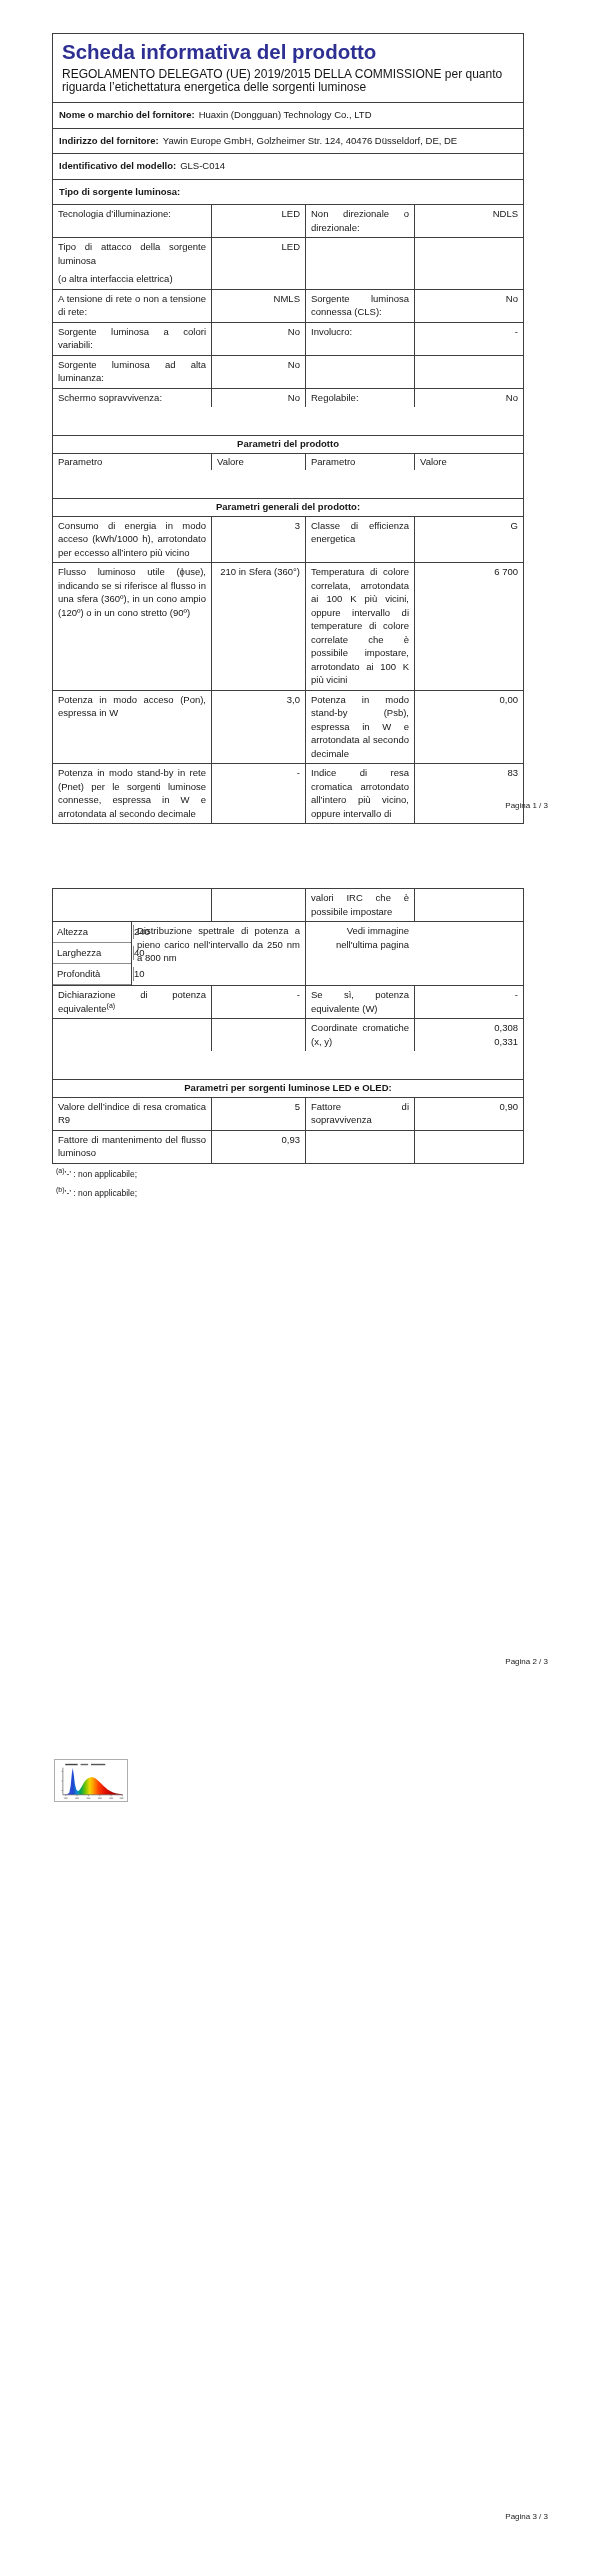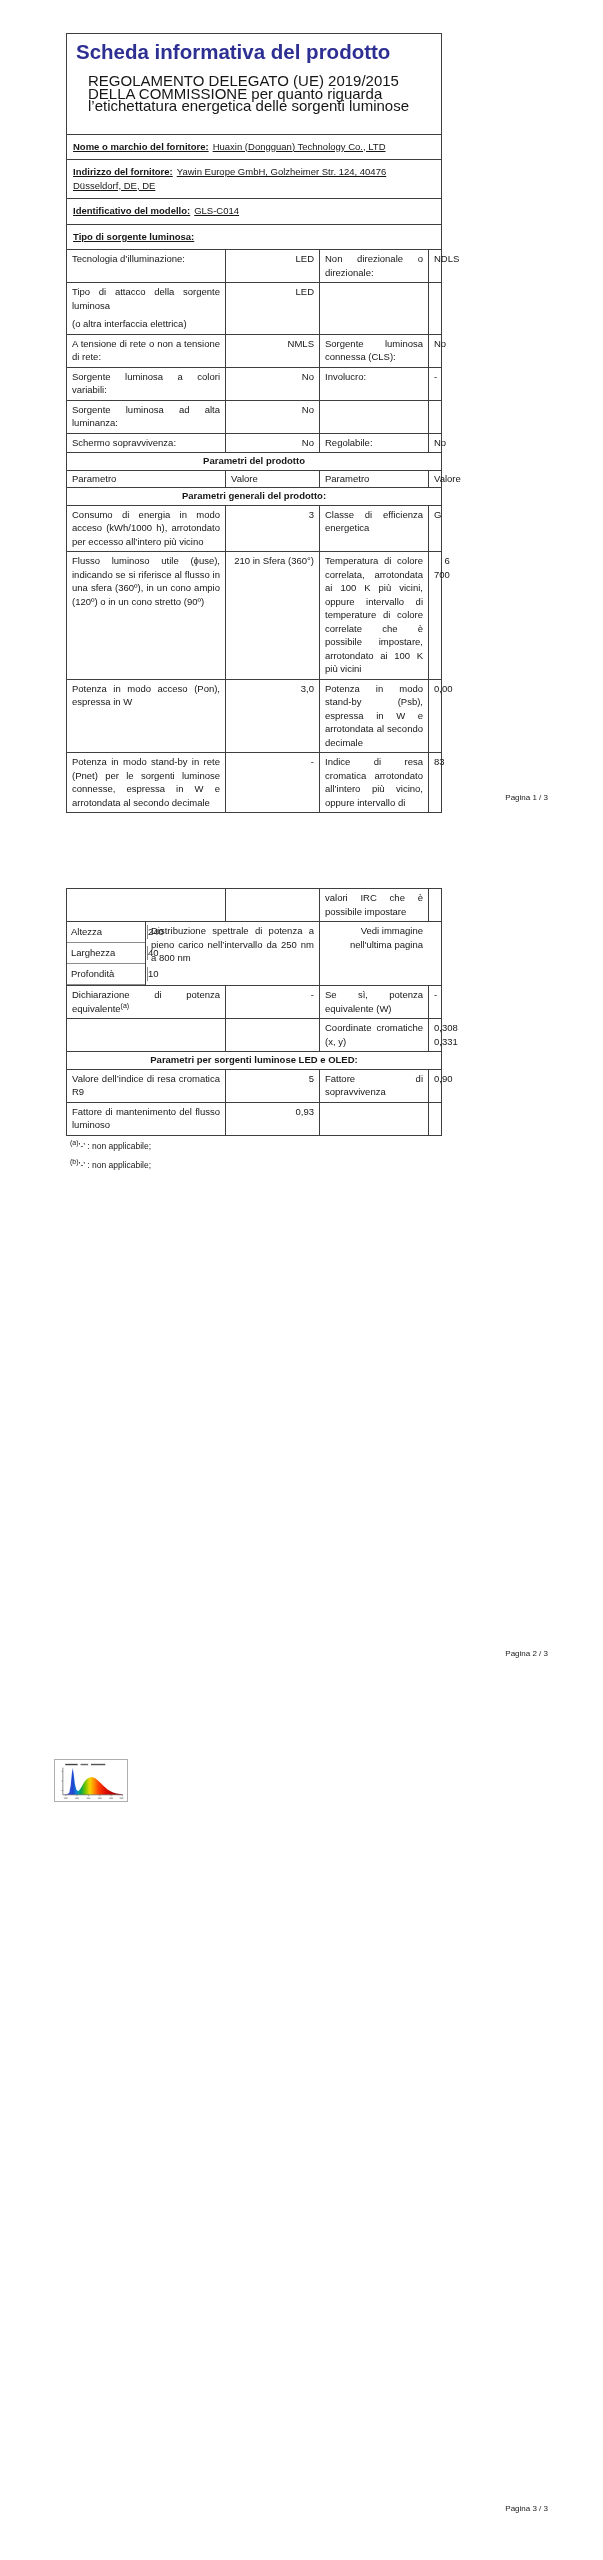--- a/index.html
+++ b/index.html
@@ -4,59 +4,59 @@
 <style>
   * { box-sizing: border-box; }
   html,body { margin:0; padding:0; }
   body {
     width:603px; height:2560px; position:relative;
     background:#ffffff; color:#161616;
     font-family:"Liberation Sans", sans-serif;
     font-size:9.5px; line-height:13.5px;
     -webkit-font-smoothing:antialiased;
   }
-  .page-section { position:absolute; left:66px; width:376px; }
+  .page-section { position:absolute; left:52px; width:472px; }
   #page1 { top:33px; }
   #page2 { top:888px; }
 
   .tbl { border:1px solid #3f3f3f; }
   .tbl > * + * { border-top:1px solid #3f3f3f; }
 
   .title-block { padding:6px 9px 9px; }
   .title-block h1 { margin:0 0 5px 0; font-size:20.5px; line-height:23px; font-weight:bold; }
-  .subtitle { margin:12px; font-size:15px; line-height:12.5px; max-width:452px; }
-
-  .kv { padding:5px 6px 6px;text-decoration:underline; }
+  .subtitle { margin:0; font-size:12px; line-height:12.5px; max-width:452px; }
+
+  .kv { padding:5px 6px 6px; }
   .b { font-weight:bold; }
   .kv .v { margin-left:4px; }
 
   .r { display:grid; grid-template-columns:158px 94px 109px 1fr; }
   .r > .c + .c { border-left:1px solid #3f3f3f; }
   .c { padding:2px 5px 3px; min-height:16px; }
   .param { text-align:justify; }
   .val { text-align:right; }
   .gap-top { margin-top:5px; }
 
-  .sec { font-weight:bold; text-align:center; padding:1px 6px 2px; }
+  .sec { font-weight:bold; text-align:center; padding:1px 6px 2px;margin-top:28px; }
   .sec.left { text-align:center; }
   .hrow .c { padding:1px 5px 2px; }
 
   .dim { display:grid; grid-template-columns:78px 174px 109px 1fr; }
   .dim > * + * { border-left:1px solid #3f3f3f; }
   .dim .lbl { padding:2px 4px 3px; line-height:14px; text-align:justify; }
   .sr { display:grid; grid-template-columns:80px 1fr; border-bottom:1px solid #8c8c8c; align-items:center; height:21px; }
   .sr .n { padding:0 4px; }
   .sr .sv { border-left:1px solid #8c8c8c; }
 
   sup { font-size:7px; line-height:0; }
 
   .fn { font-size:8.5px; line-height:11px; margin:5px 0 0 4px; }
   .fn + .fn { margin-top:8px; }
 
-  .pfooter { position:absolute; right:55px; font-size:8px; line-height:10px; color:#1a1a1a; }
+  .pfooter { position:absolute; right:55px; font-size:8px; line-height:10px; color:#1a1a1a;margin-top:8px; }
   #footer1 { top:793px; }
   #footer2 { top:1649px; }
   #footer3 { top:2504px; }
 
   #spd { position:absolute; left:54px; top:1759px; width:74px; height:43px; }
   #spd svg { display:block; background:#fff; border:1px solid #aeaeae; }
 </style>
 </head>
 <body>
 

